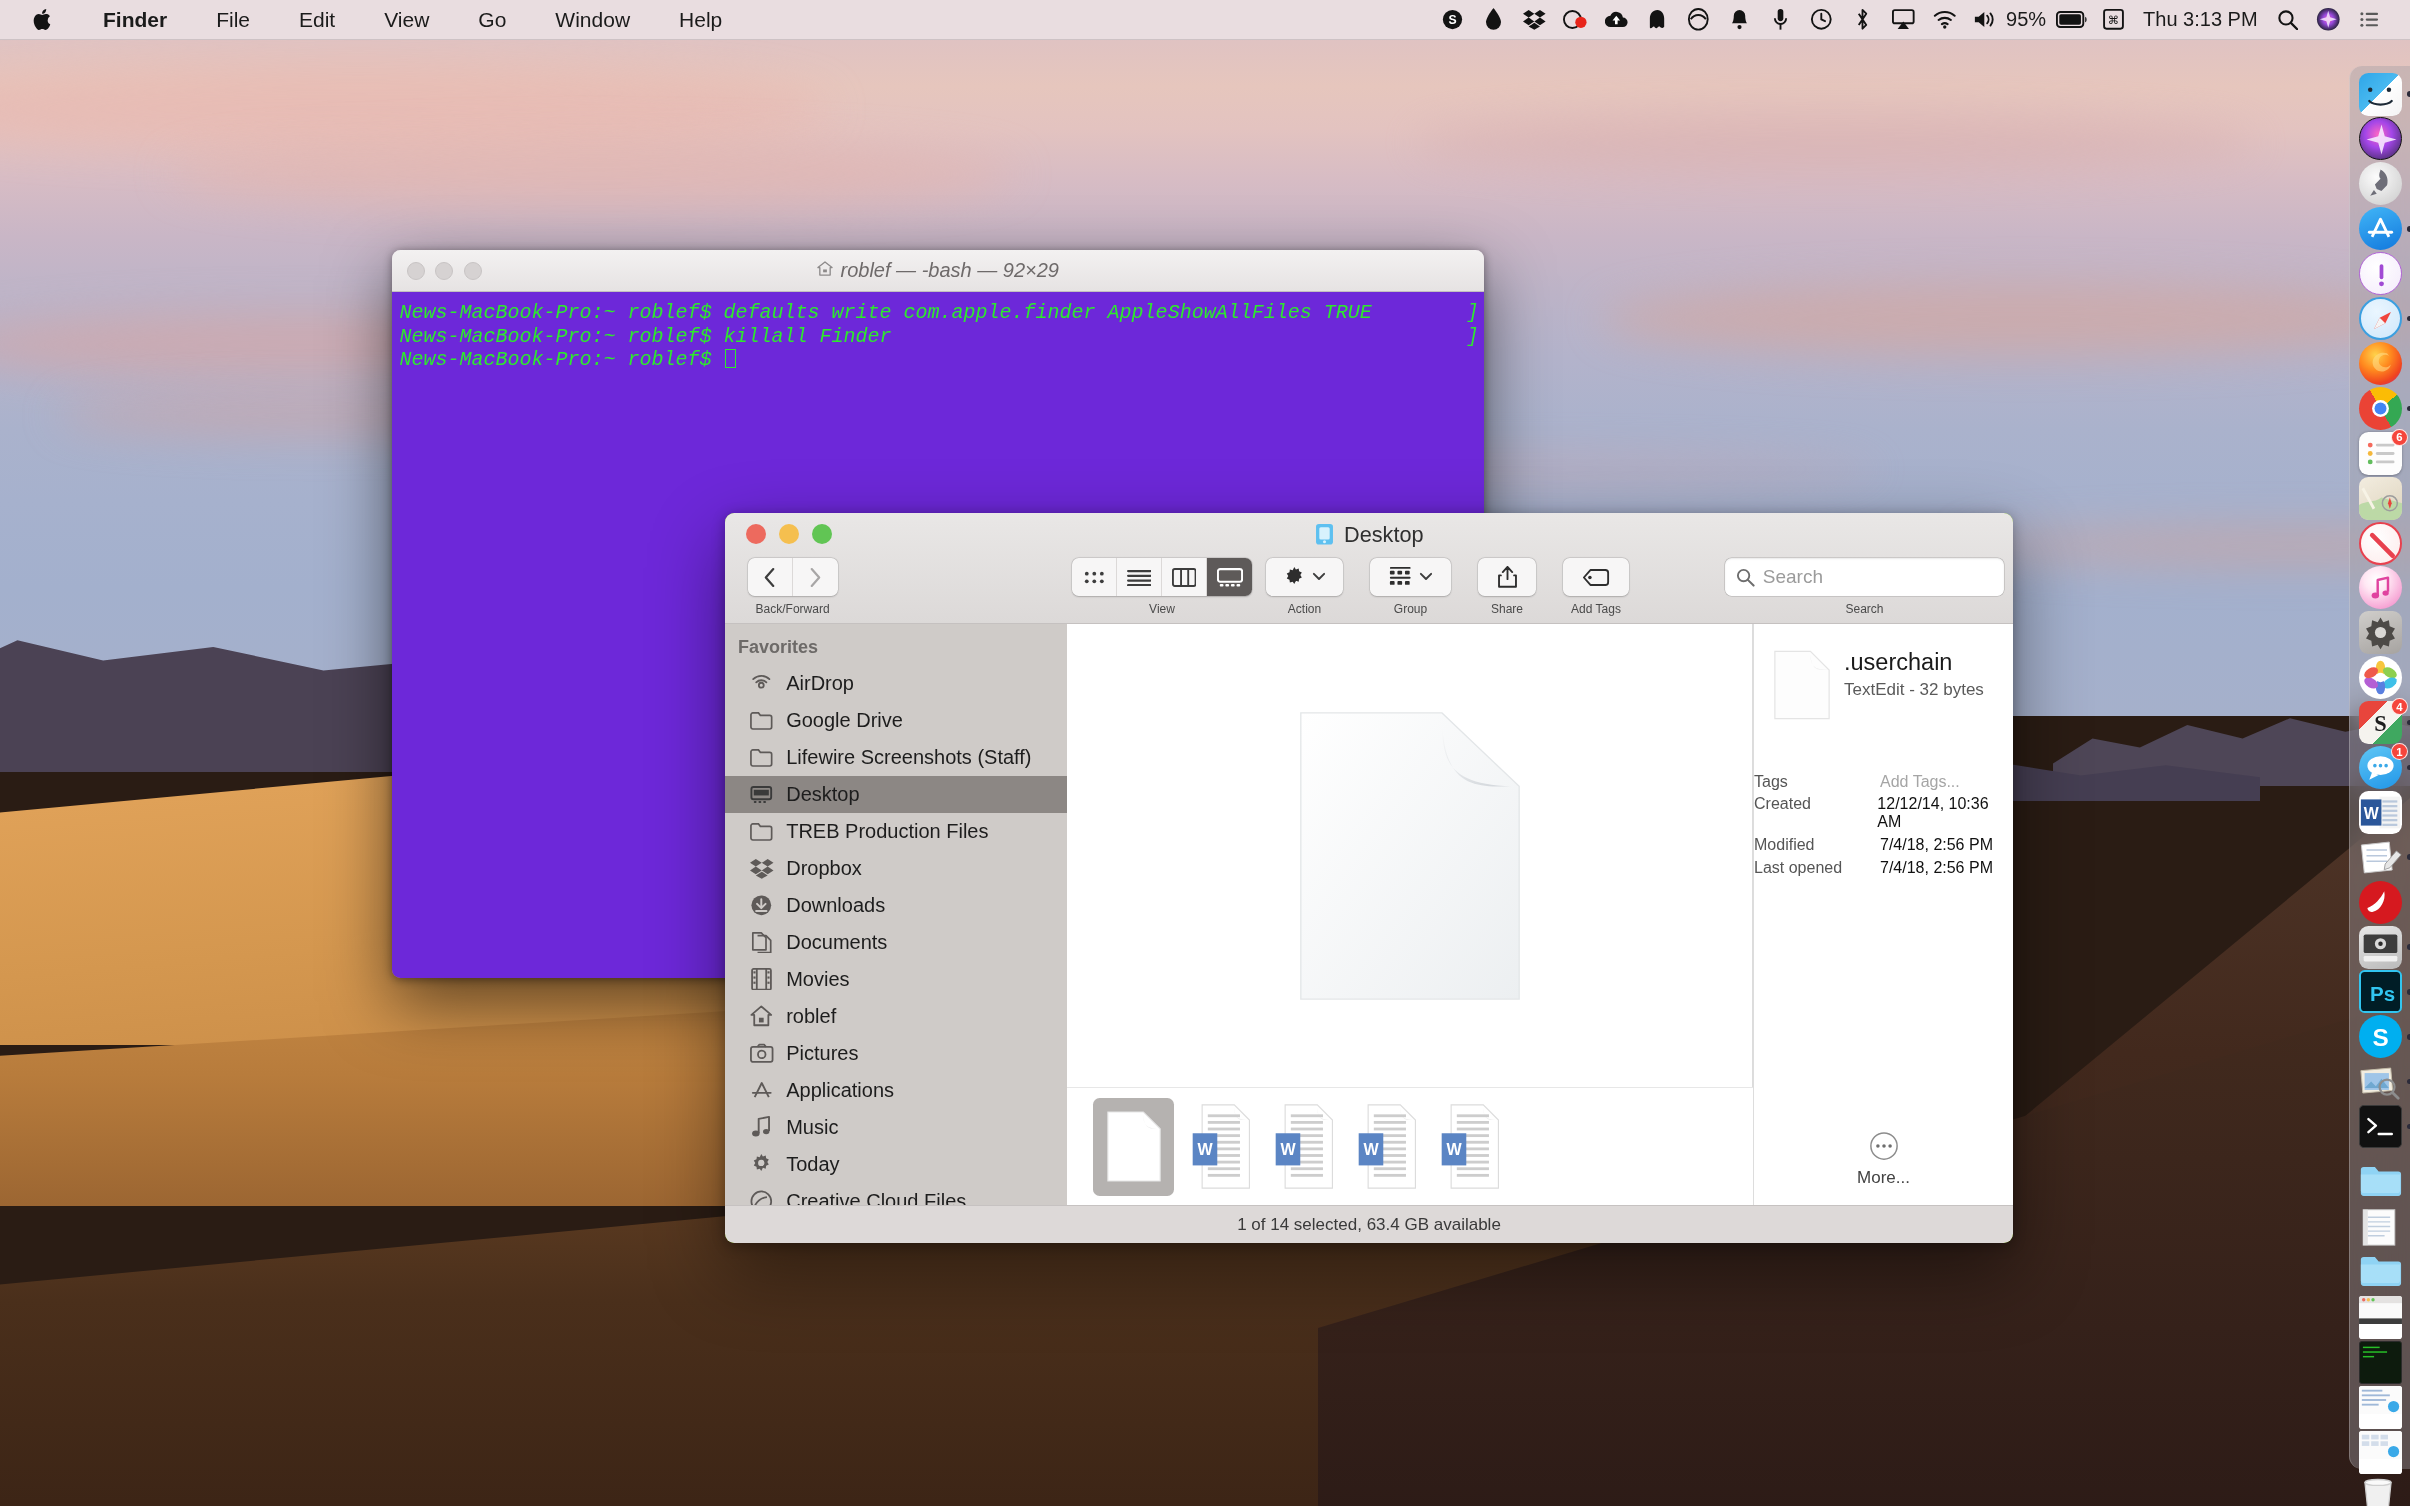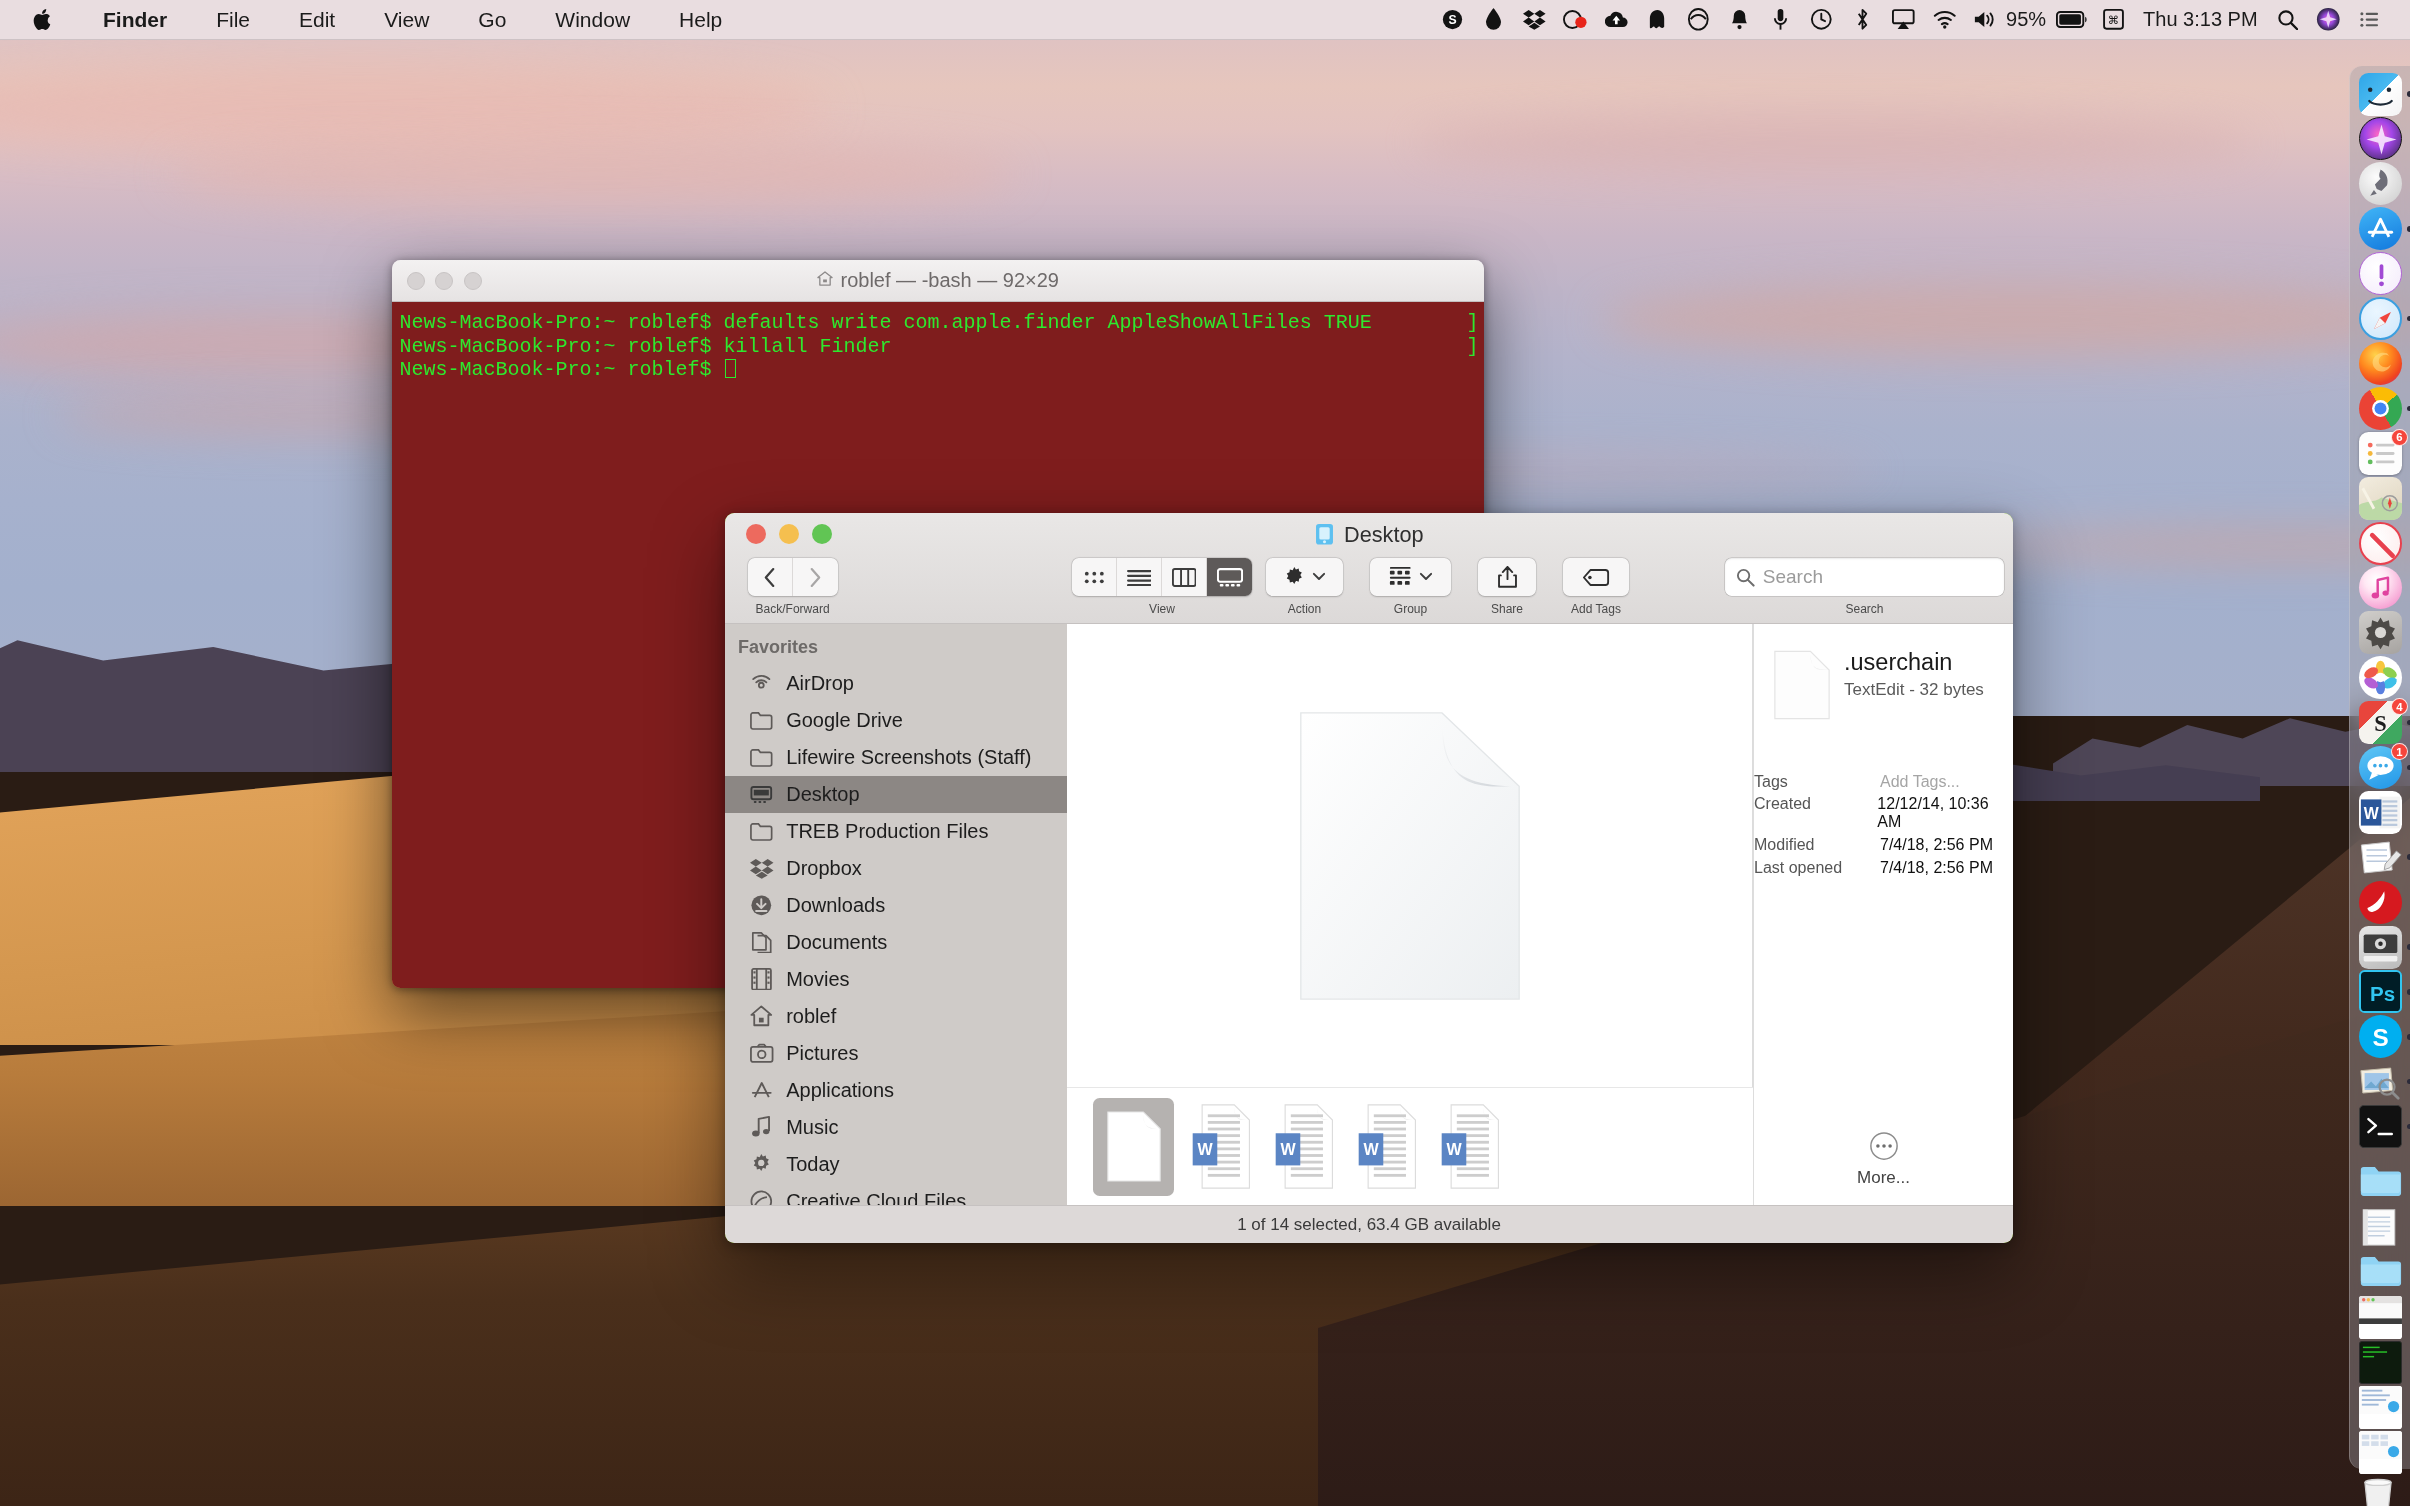--- a/index.html
+++ b/index.html
@@ -77,42 +77,43 @@
   .mb-right{
     margin-left:auto; display:flex; align-items:center; gap:0; padding-right:21px;
   }
   .si{ width:41px; height:40px; display:flex; align-items:center; justify-content:center; }
   .si svg{ display:block; }
   .mb-text{ padding:0 9.4px; font-size:20px; white-space:nowrap; }
   .battery-pct{ font-size:20px; padding-right:5.6px; }
 
   
   #terminal{
-    position:absolute; left:392px; top:260px; width:1092px; height:728px;
+    position:absolute; left:392px; top:250px; width:1092px; height:728px;
     border-radius:8.5px;
     box-shadow:0 24.5px 66px rgba(0,0,0,0.55), 0 1.9px 9.4px rgba(0,0,0,0.4);
     overflow:hidden;
     z-index:20;
+    font-style:italic;
   }
   #term-titlebar{
     height:42px;
     background:linear-gradient(180deg,#f3f1f1 0%, #e6e3e3 100%);
     border-bottom:0.9px solid #c3bfbf;
     display:flex; align-items:center; position:relative;
   }
   .tl-group{ display:flex; gap:10.4px; margin-left:15px; }
   .tl{ width:18px; height:18px; border-radius:50%; }
   .tl.inactive{ background:#d6d2d2; border:0.9px solid #c8c4c4; }
   #term-title{
     position:absolute; left:0; right:0; text-align:center;
     font-size:20px; color:#6e6a6a; display:flex; align-items:center;
     justify-content:center; gap:7.5px; pointer-events:none;
   }
   #term-body{
-    background:#7f1d1d; height:686px; padding:9.4px 0 0 0;
+    background:#6d28d9; height:686px; padding:9.4px 0 0 0;
     font-family:"Liberation Mono","DejaVu Sans Mono",monospace;
     font-size:20px; line-height:23.5px; color:#2ee82e;
   }
   .term-line{ white-space:pre; padding-left:7.5px; position:relative; }
   .cursor-box{
     display:inline-block; width:10.4px; height:19px;
     border:1.5px solid #2ee82e; vertical-align:-2.8px; margin-left:1.9px;
   }
   .term-edge{ position:absolute; right:5.6px; color:#2ee82e; }
 

